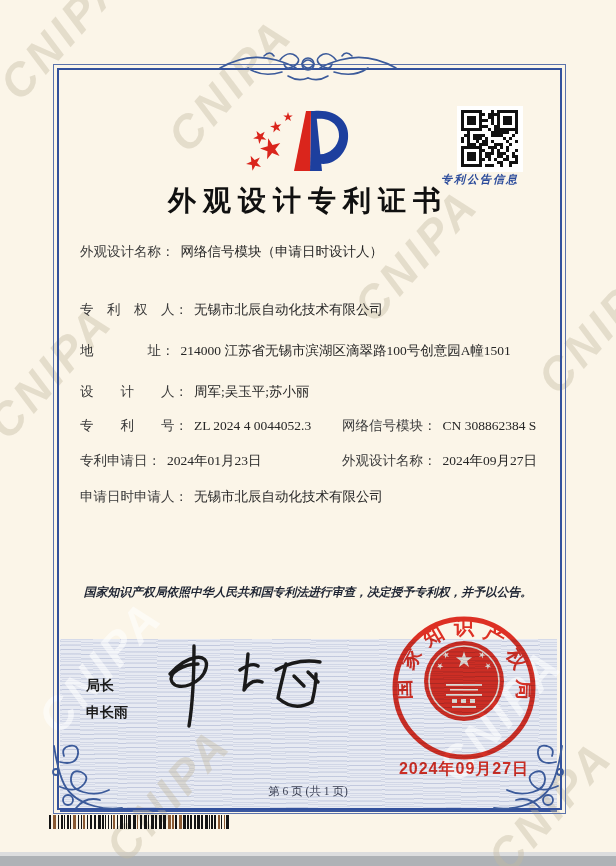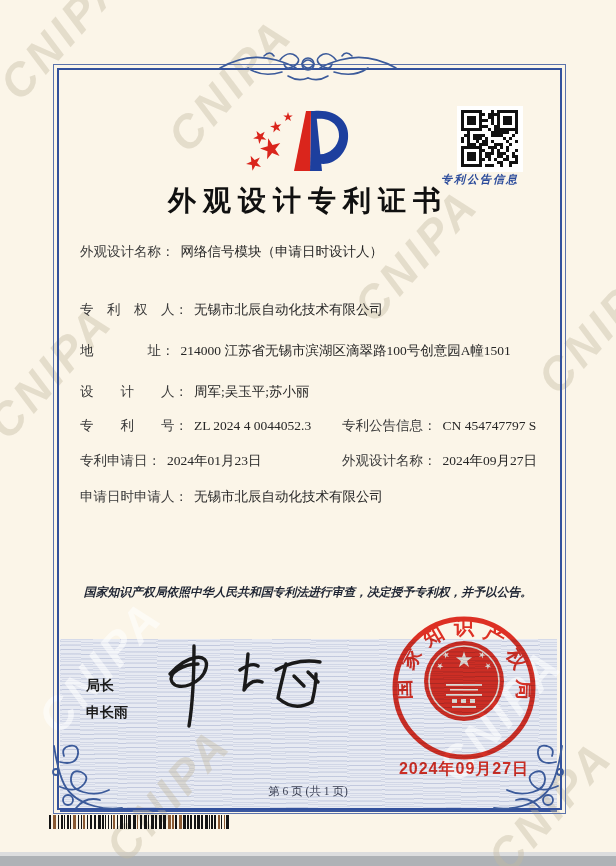--- a/index.html
+++ b/index.html
@@ -285,21 +285,21 @@
     </div>
     <div class="row" style="top:342px;">
       <span class="lbl">地　　　　址：</span><span class="val">214000 江苏省无锡市滨湖区滴翠路100号创意园A幢1501</span>
     </div>
     <div class="row" style="top:383px;">
       <span class="lbl">设　　计　　人：</span><span class="val">周军;吴玉平;苏小丽</span>
     </div>
     <div class="row" style="top:417px;">
       <span class="lbl">专　　利　　号：</span><span class="val">ZL 2024 4 0044052.3</span>
       <span class="col2">
-        <span class="lbl">专利公告信息：</span><span class="val">CN 454747797 S</span>
+        <span class="lbl">网络信号模块：</span><span class="val">CN 308862384 S</span>
       </span>
     </div>
     <div class="row" style="top:452px;">
       <span class="lbl">专利申请日：</span><span class="val">2024年01月23日</span>
       <span class="col2">
         <span class="lbl">外观设计名称：</span><span class="val">2024年09月27日</span>
       </span>
     </div>
     <div class="row" style="top:488px;">
       <span class="lbl">申请日时申请人：</span><span class="val">无锡市北辰自动化技术有限公司</span>

